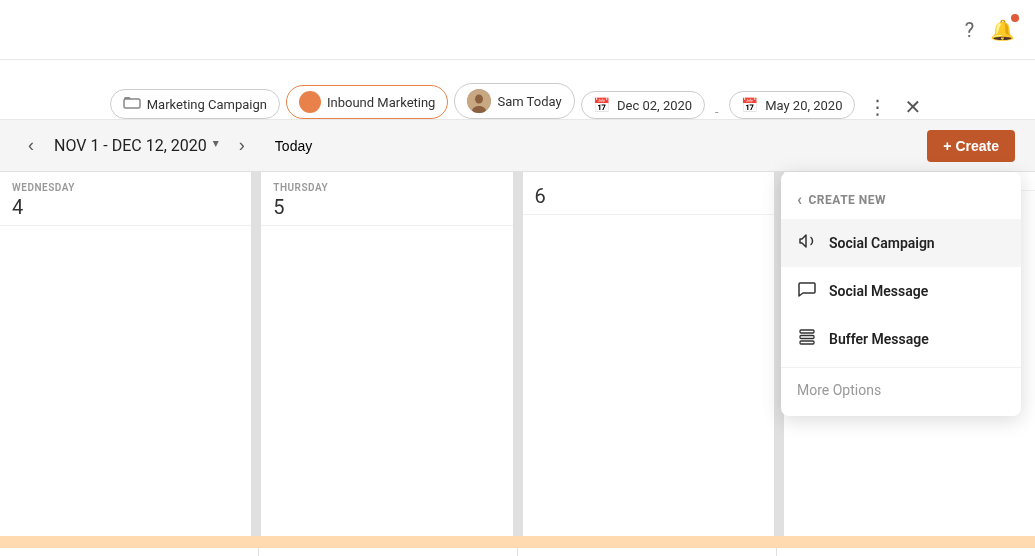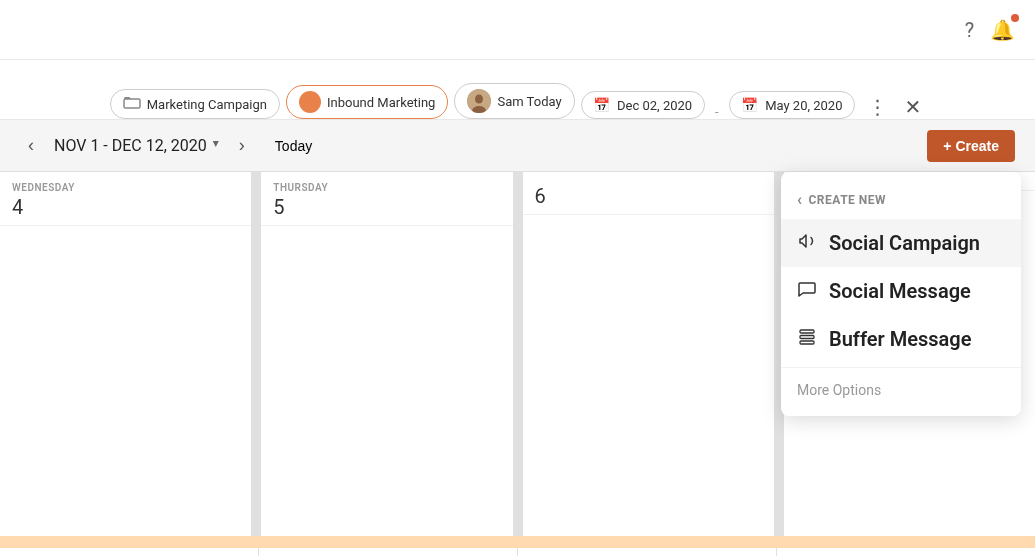--- a/index.html
+++ b/index.html
@@ -229,21 +229,21 @@
     }
     .back-arrow {
       font-size: 16px;
       color: #888;
     }
     .dropdown-item {
       display: flex;
       align-items: center;
       gap: 12px;
       padding: 12px 16px;
-      font-size: 20px;
+      font-size: 14px;
       font-weight: 600;
       color: #222;
       cursor: pointer;
       background: #fff;
     }
     .dropdown-item.active { background: #f5f5f5; }
     .dropdown-item .item-icon {
       font-size: 18px;
       color: #444;
     }

